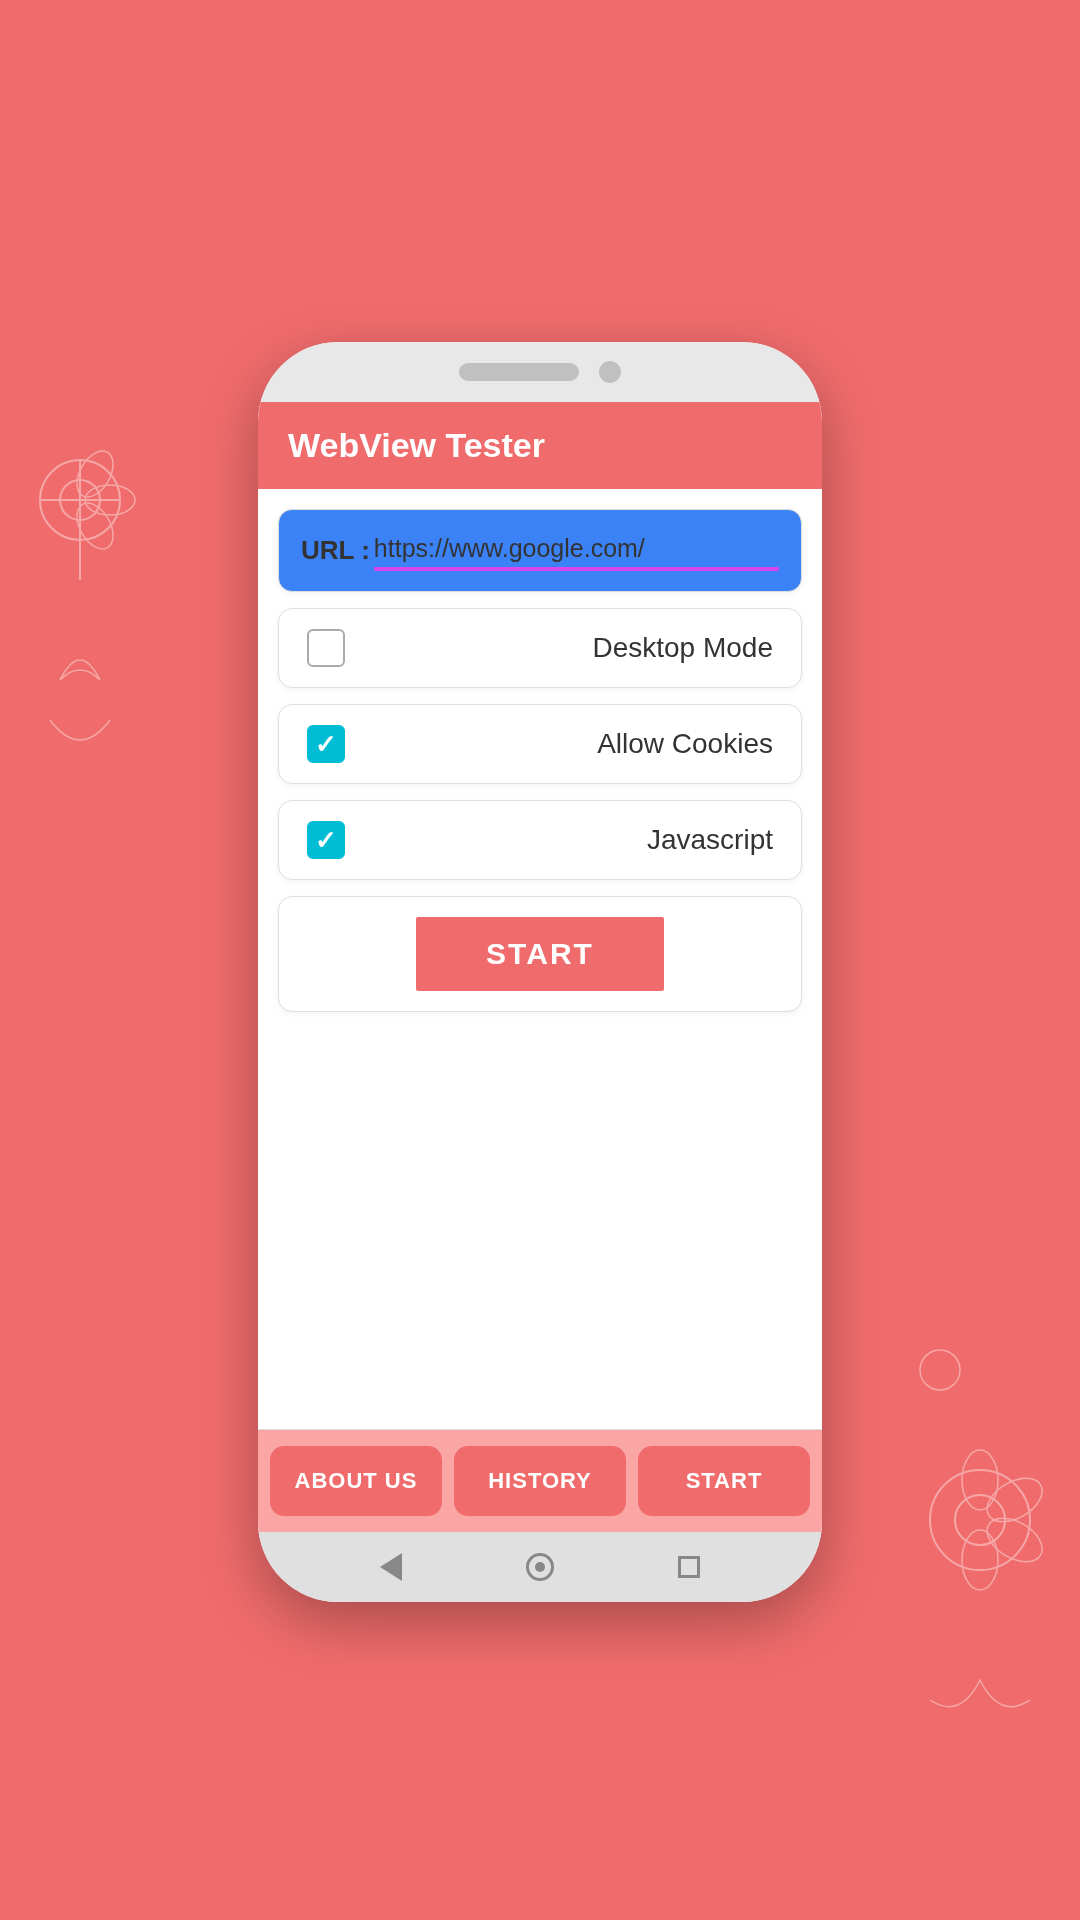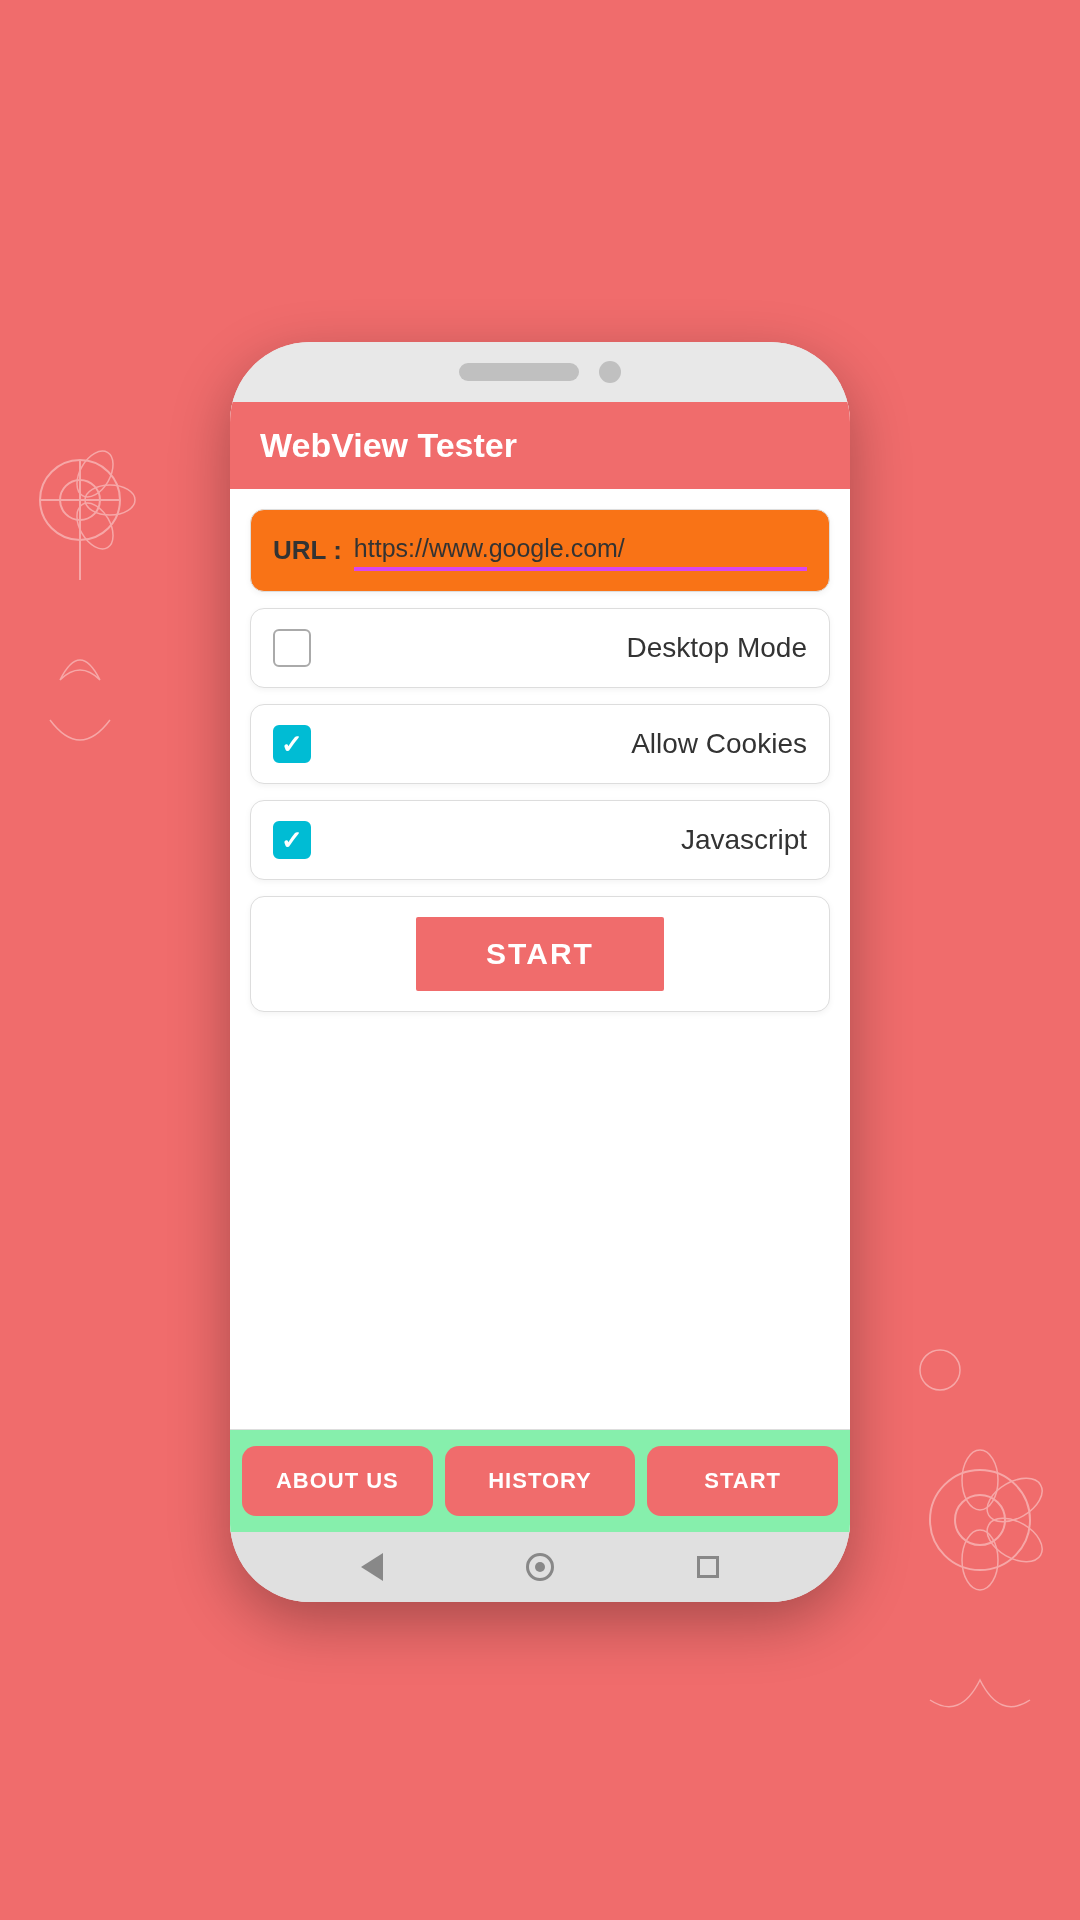--- a/index.html
+++ b/index.html
@@ -11,21 +11,21 @@
       display: flex;
       align-items: center;
       justify-content: center;
       font-family: 'Arial', sans-serif;
       position: relative;
       overflow: hidden;
     }
 
     
     .phone-frame {
-      width: 620px;
+      width: 564px;
       height: 1260px;
       background: #e8e8e8;
       border-radius: 80px;
       position: relative;
       box-shadow: 0 20px 60px rgba(0,0,0,0.3);
       display: flex;
       flex-direction: column;
       overflow: hidden;
       margin-top: 24px;
     }
@@ -83,27 +83,27 @@
       background: white;
       padding: 20px;
       display: flex;
       flex-direction: column;
       gap: 16px;
       overflow: hidden;
     }
 
     
     .url-row {
-      background: #f97316;
+      background: #3b82f6;
       border: 1.5px solid #ddd;
       border-radius: 14px;
       padding: 20px 22px;
       display: flex;
       align-items: center;
-      gap: 12px;
+      gap: 4px;
       box-shadow: 0 2px 6px rgba(0,0,0,0.05);
     }
 
     .url-label {
       font-size: 26px;
       font-weight: 600;
       color: #333;
       white-space: nowrap;
     }
 
@@ -116,21 +116,21 @@
       color: #333;
       background: transparent;
       padding: 4px 0;
     }
 
     
     .checkbox-row {
       background: white;
       border: 1.5px solid #ddd;
       border-radius: 14px;
-      padding: 20px 22px;
+      padding: 20px 28px;
       display: flex;
       align-items: center;
       gap: 20px;
       box-shadow: 0 2px 6px rgba(0,0,0,0.05);
     }
 
     .checkbox-row .row-label {
       flex: 1;
       font-size: 28px;
       color: #333;
@@ -189,21 +189,21 @@
     }
 
     
     .empty-space {
       flex: 1;
       background: white;
     }
 
     
     .bottom-nav {
-      background: #86efac;
+      background: #fca5a5;
       border-top: 1px solid #ddd;
       display: flex;
       align-items: center;
       justify-content: space-around;
       padding: 16px 12px;
       flex-shrink: 0;
       gap: 12px;
     }
 
     .nav-button {

